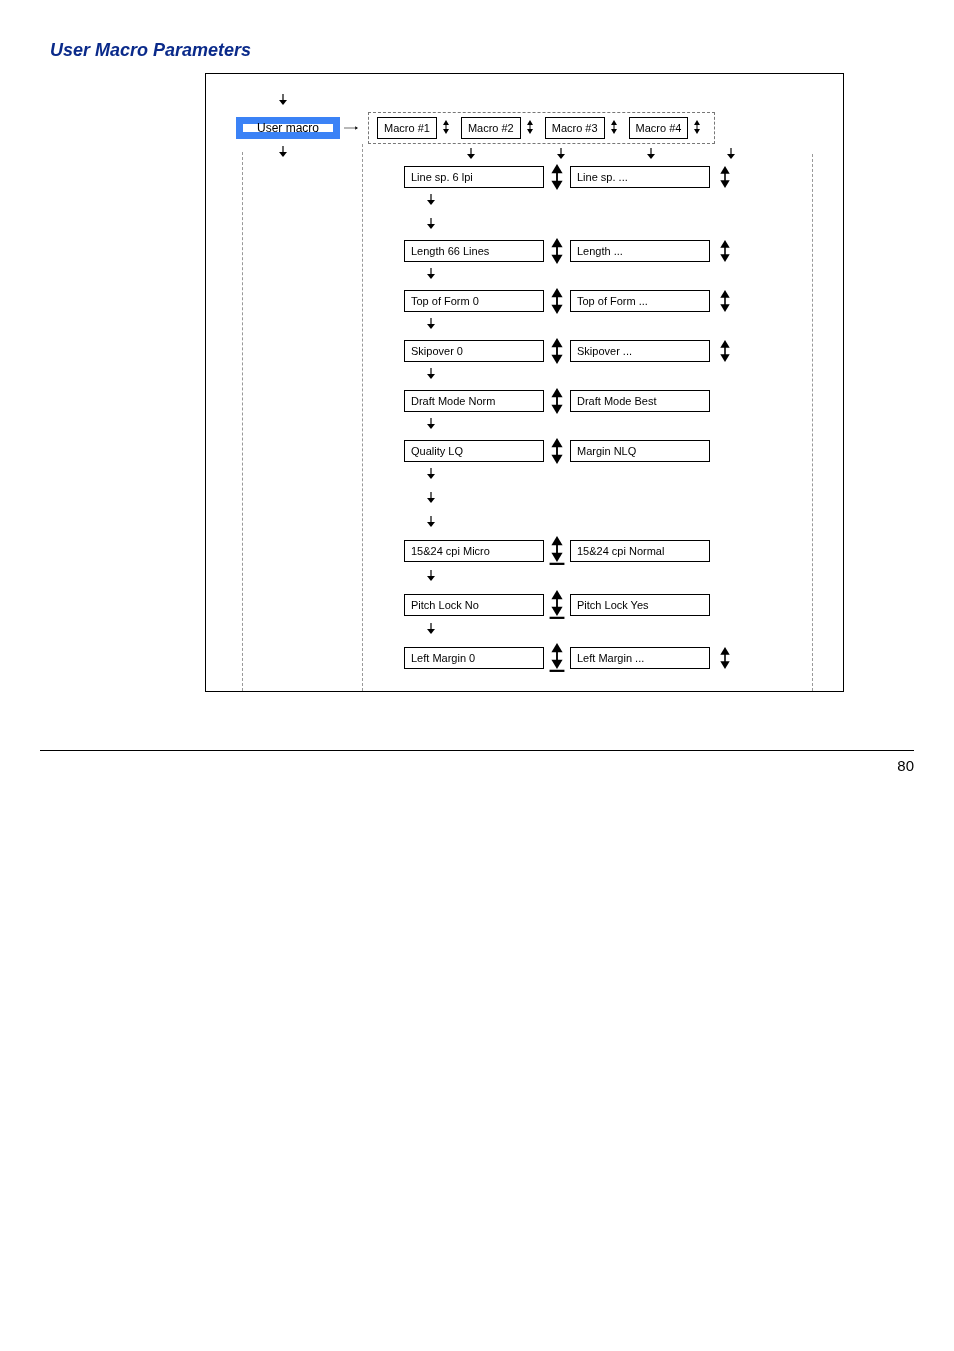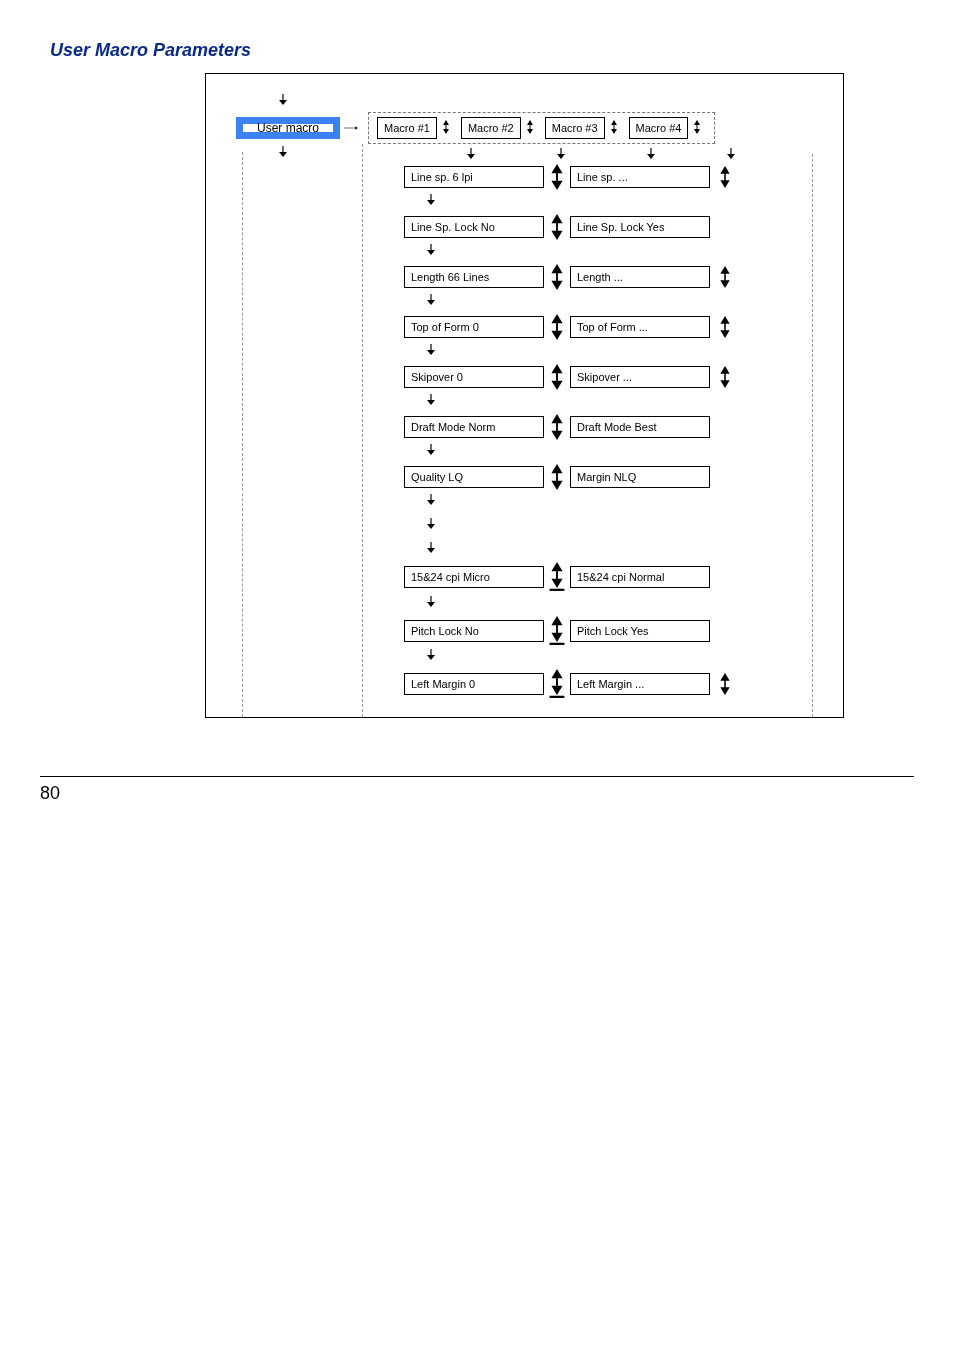--- a/index.html
+++ b/index.html
@@ -75,23 +75,23 @@
 
     .top-tri-center {
       display:flex; justify-content:flex-start;
       margin-left:40px;
       margin-bottom:2px;
     }
 
     .page-foot {
       border-top:1px solid #000;
       margin:28px 40px 0 40px;
-      text-align:left;
+      text-align:right;
       padding-top:6px;
-      font-size:18px;
+      font-size:15px;
     }
 
     
     .vguide-left {
       position:absolute; left:156px; top:70px; bottom:0;
       border-left:1px dashed #999;
     }
     .vguide-right {
       position:absolute; right:30px; top:80px; bottom:0;
       border-right:1px dashed #999;
@@ -246,31 +246,20 @@
             </span>
           </div>
           <div style="margin-left: 20px; margin-top: 2px; margin-bottom: 4px;"><span class="down-tri">
               <svg viewBox="0 0 14 12">
                 <line x1="7" y1="0" x2="7" y2="6" stroke="#000" stroke-width="1.2"></line>
                 <polygon points="3,6 11,6 7,11" fill="#000"></polygon>
               </svg>
             </span></div>
         </div>
         <div class="col-left">
-          <div class="param-pair">
-            <span class="cell left-cell">Line Sp. Lock No</span>
-            <span class="mid-arrows">
-              <svg viewBox="0 0 14 14">
-                <polygon points="7,0 4,5 10,5" fill="#000"></polygon>
-                <polygon points="7,14 4,9 10,9" fill="#000"></polygon>
-                <line x1="7" y1="4" x2="7" y2="10" stroke="#000"></line>
-              </svg>
-            </span>
-            <span class="cell right-cell">Line Sp. Lock Yes</span>
-          </div>
           <div style="margin-left: 20px; margin-top: 2px; margin-bottom: 4px;"><span class="down-tri">
               <svg viewBox="0 0 14 12">
                 <line x1="7" y1="0" x2="7" y2="6" stroke="#000" stroke-width="1.2"></line>
                 <polygon points="3,6 11,6 7,11" fill="#000"></polygon>
               </svg>
             </span></div>
         </div>
         <div class="col-left">
           <div class="param-pair">
             <span class="cell left-cell">Length 66  Lines</span>

